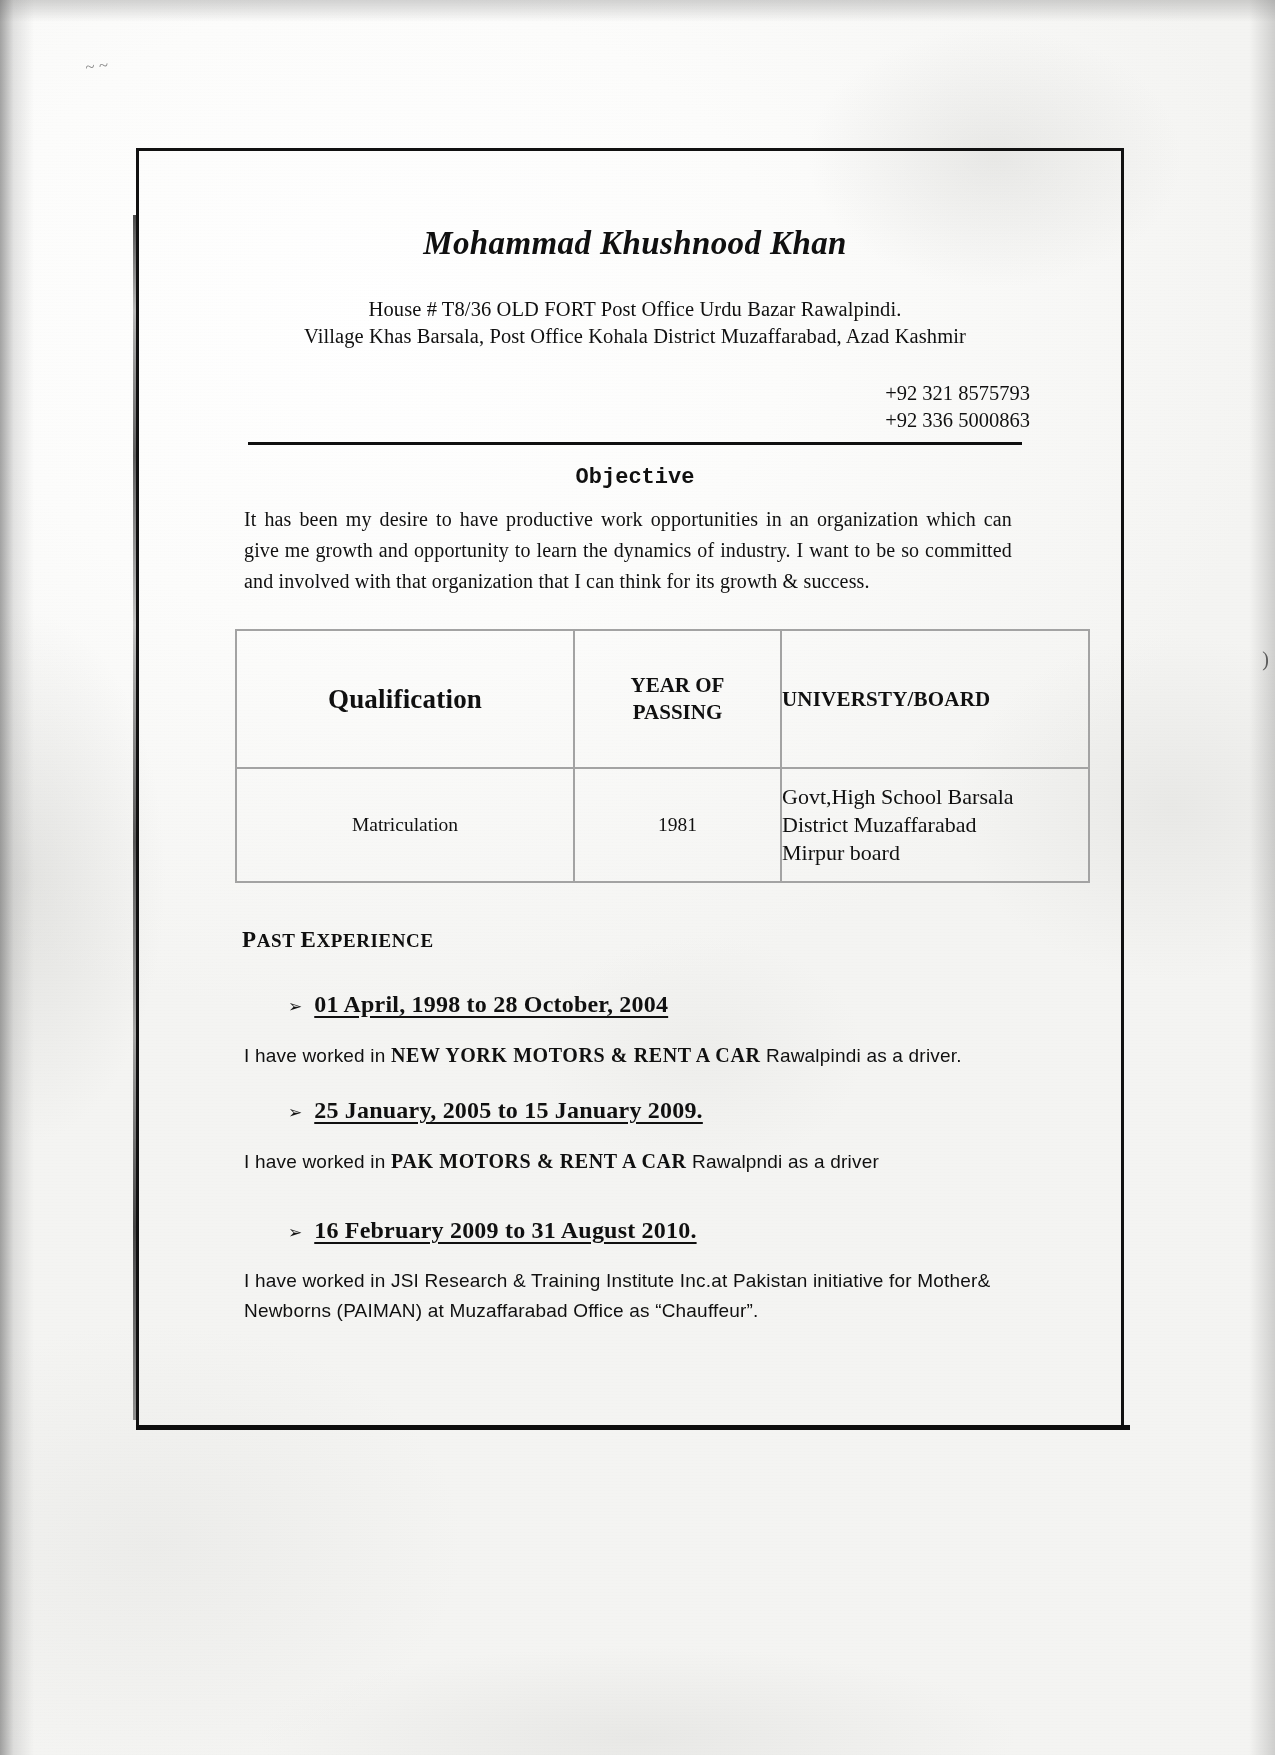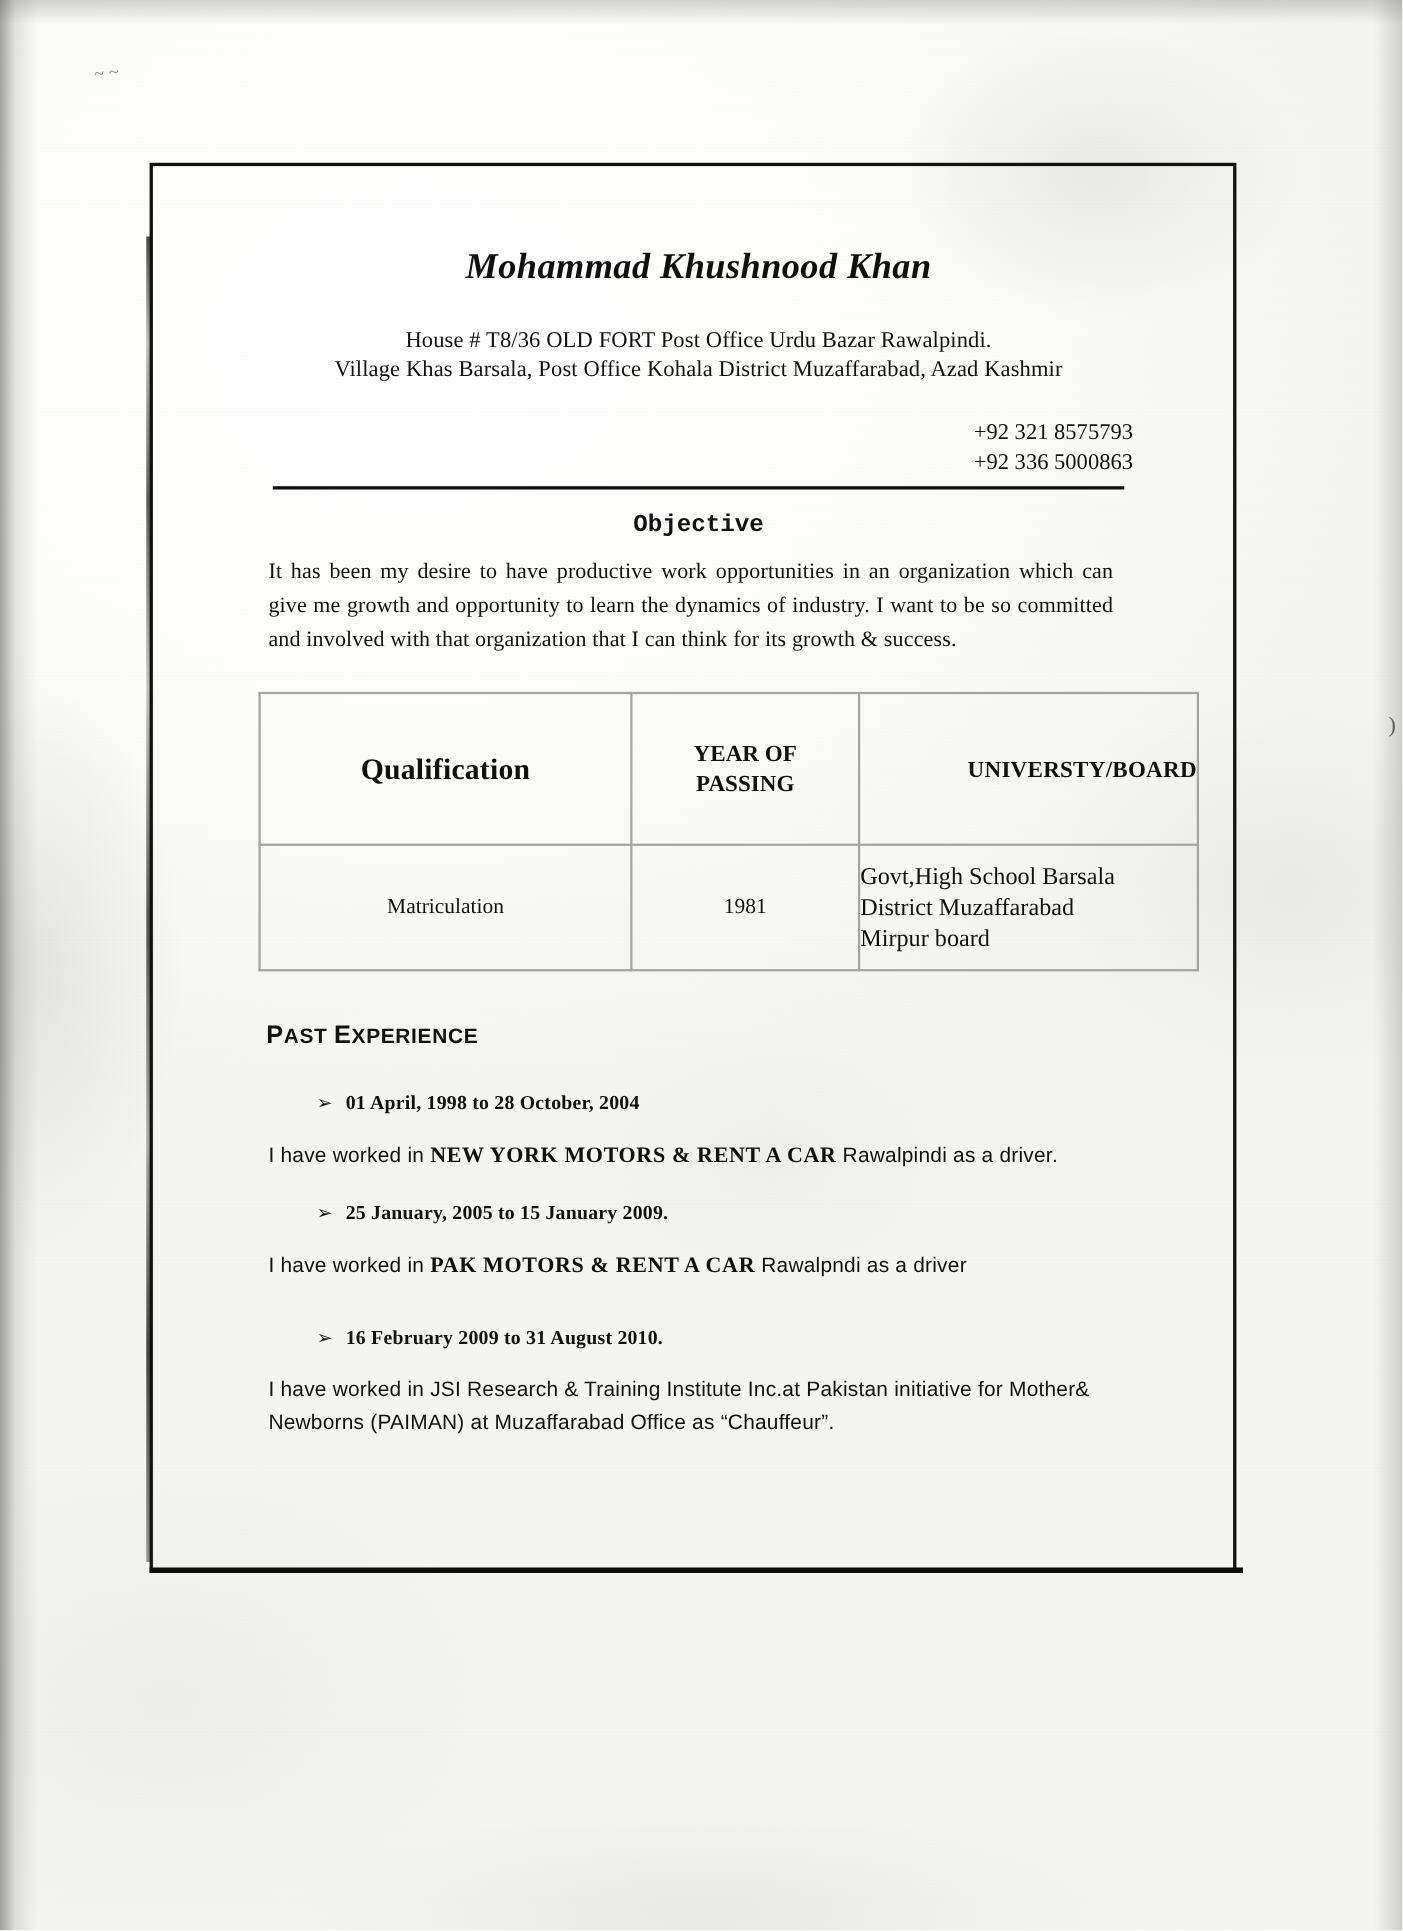--- a/index.html
+++ b/index.html
@@ -198,21 +198,21 @@
   .th-year {
     width: 205px;
     font-weight: bold;
     font-size: 21px;
     text-align: center;
     line-height: 27px;
   }
   .th-board {
     font-weight: bold;
     font-size: 21px;
-    text-align: right;
+    text-align: left;
     letter-spacing: 0.2px;
   }
   .td-qual, .td-year {
     text-align: center;
     font-size: 19.5px;
     height: 112px;
     border-radius: 18px;
   }
   .td-board {
     text-align: left;
@@ -220,21 +220,21 @@
     line-height: 28px;
     padding: 6px 4px;
   }
 
   
   #experience {
     margin-top: 44px;
     font-family: "Liberation Sans", sans-serif;
   }
   #past-exp-heading {
-    font-family: Liberation Sans, sans-serif;
+    font-family: Liberation Serif, serif;
     font-weight: bold;
     font-size: 23px;
     letter-spacing: 0.6px;
     margin: 14px 0 38px 2px;
   }
   #past-exp-heading .sc { font-size: 19px; }
 
   .exp-item { margin-bottom: 26px; }
   .exp-date-row {
     display: flex;
@@ -244,21 +244,22 @@
   }
   .bullet-arrow {
     font-family: "DejaVu Sans", sans-serif;
     font-size: 17px;
     margin-right: 12px;
     color: #121212;
   }
   .exp-date {
     font-family: "Liberation Serif", serif;
     font-weight: bold;
-    font-size: 18px;
+    font-size: 24px;
+    text-decoration: underline;
     text-underline-offset: 4px;
     letter-spacing: 0.2px;
   }
   .exp-desc {
     font-family: "Liberation Sans", sans-serif;
     font-size: 19px;
     line-height: 30px;
     letter-spacing: 0.2px;
     margin: 0 0 0 4px;
   }

